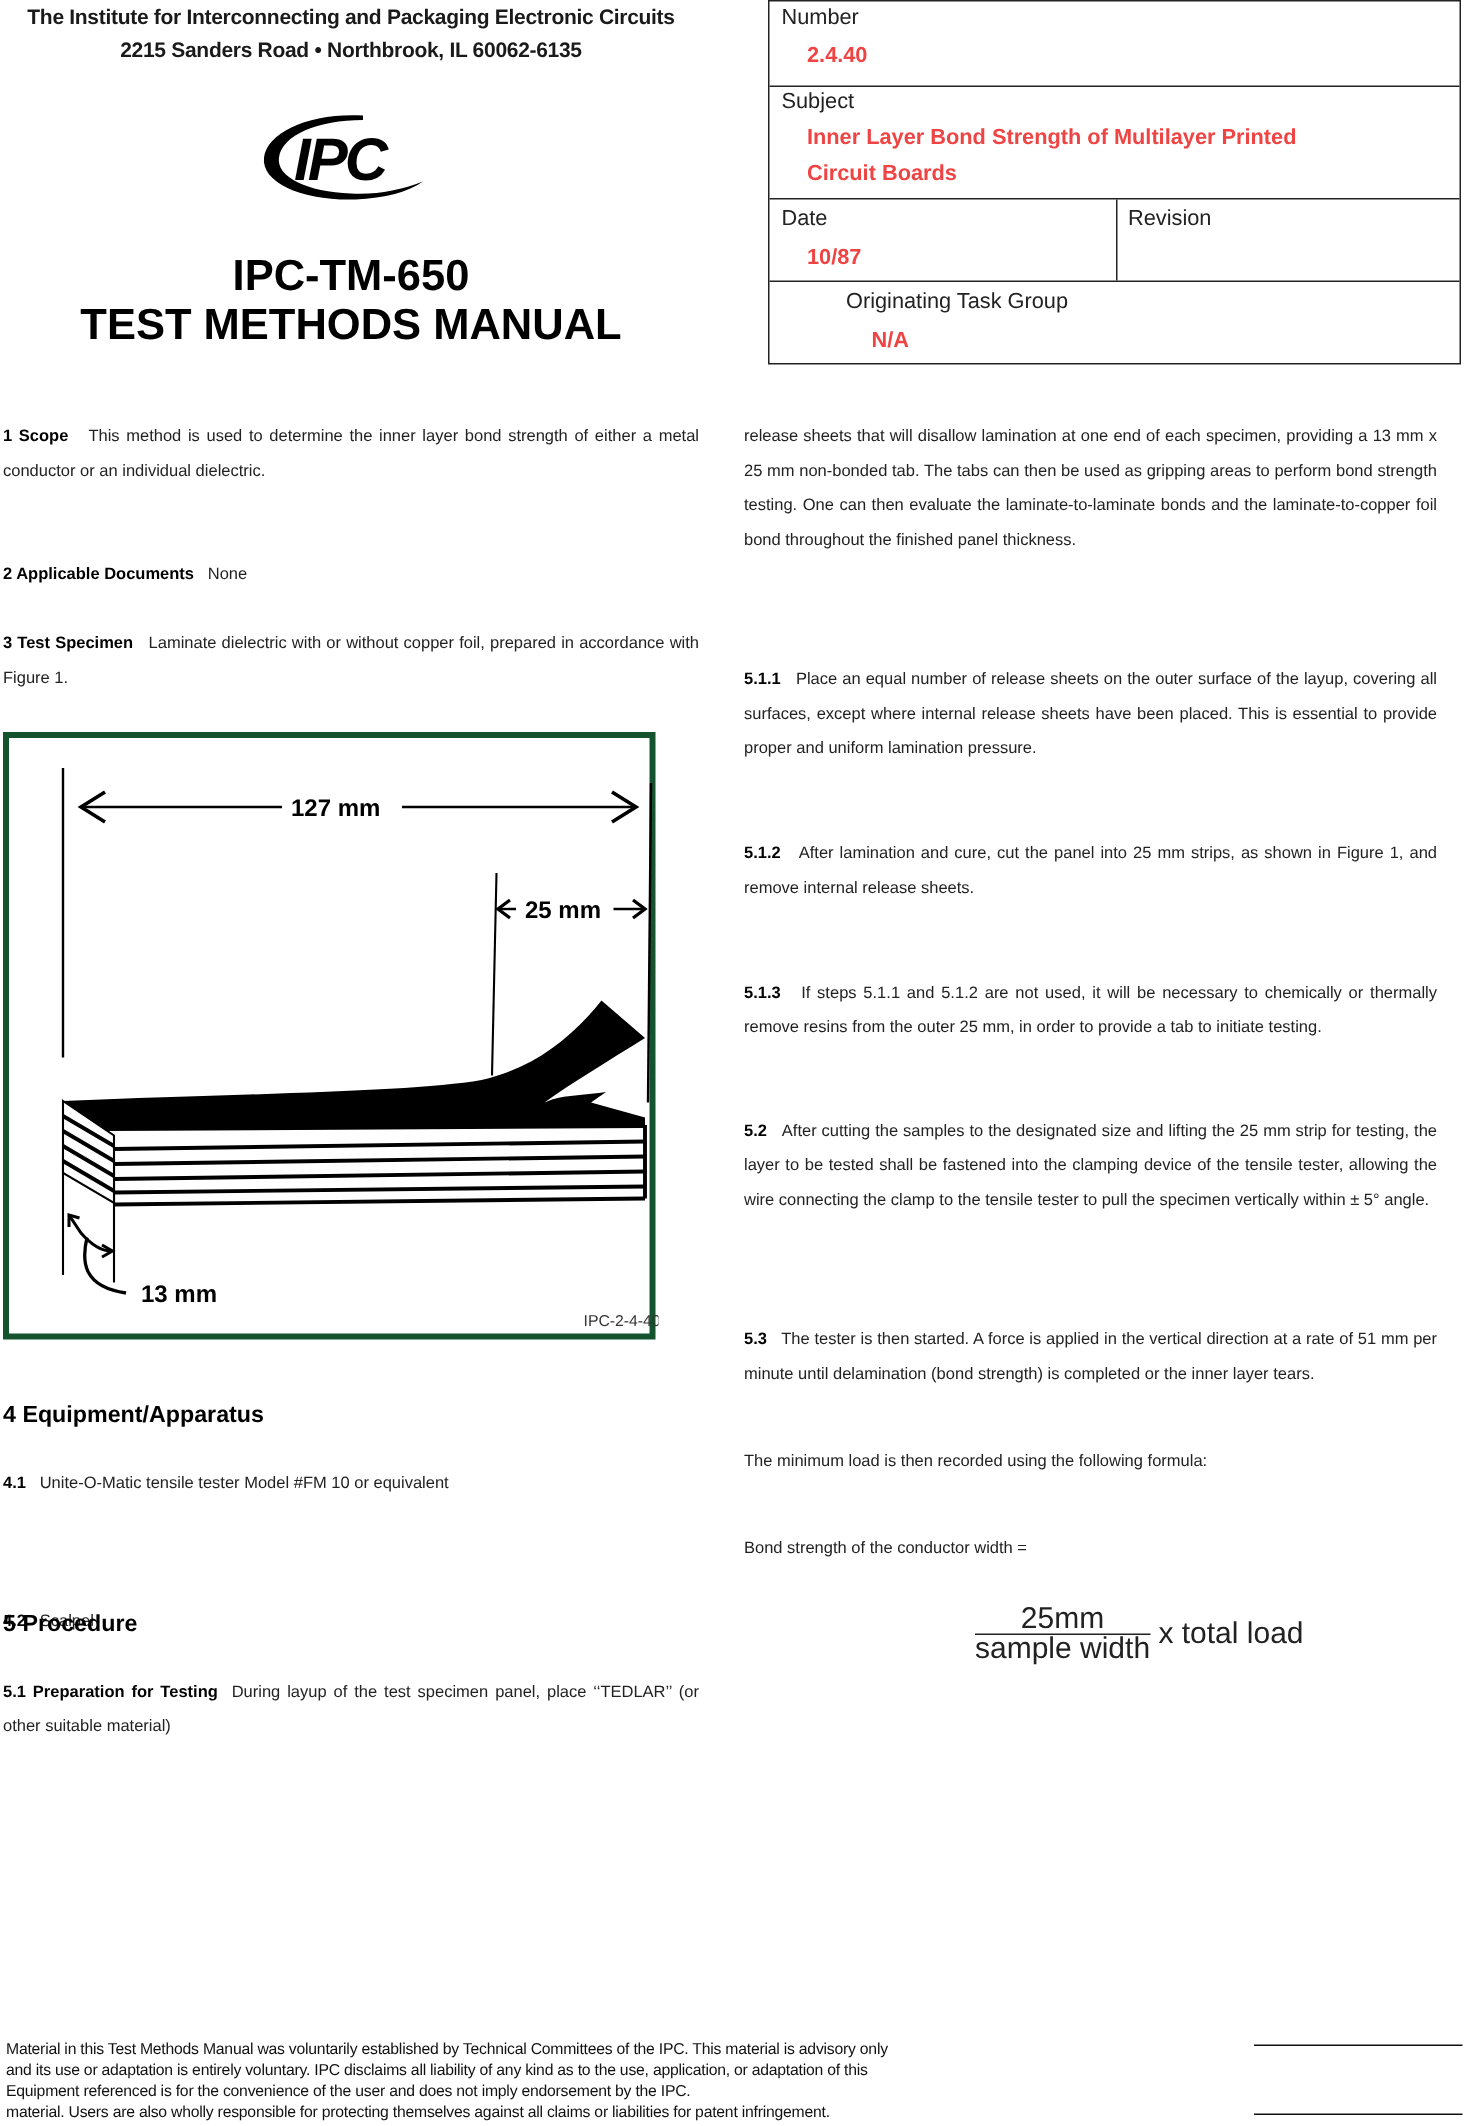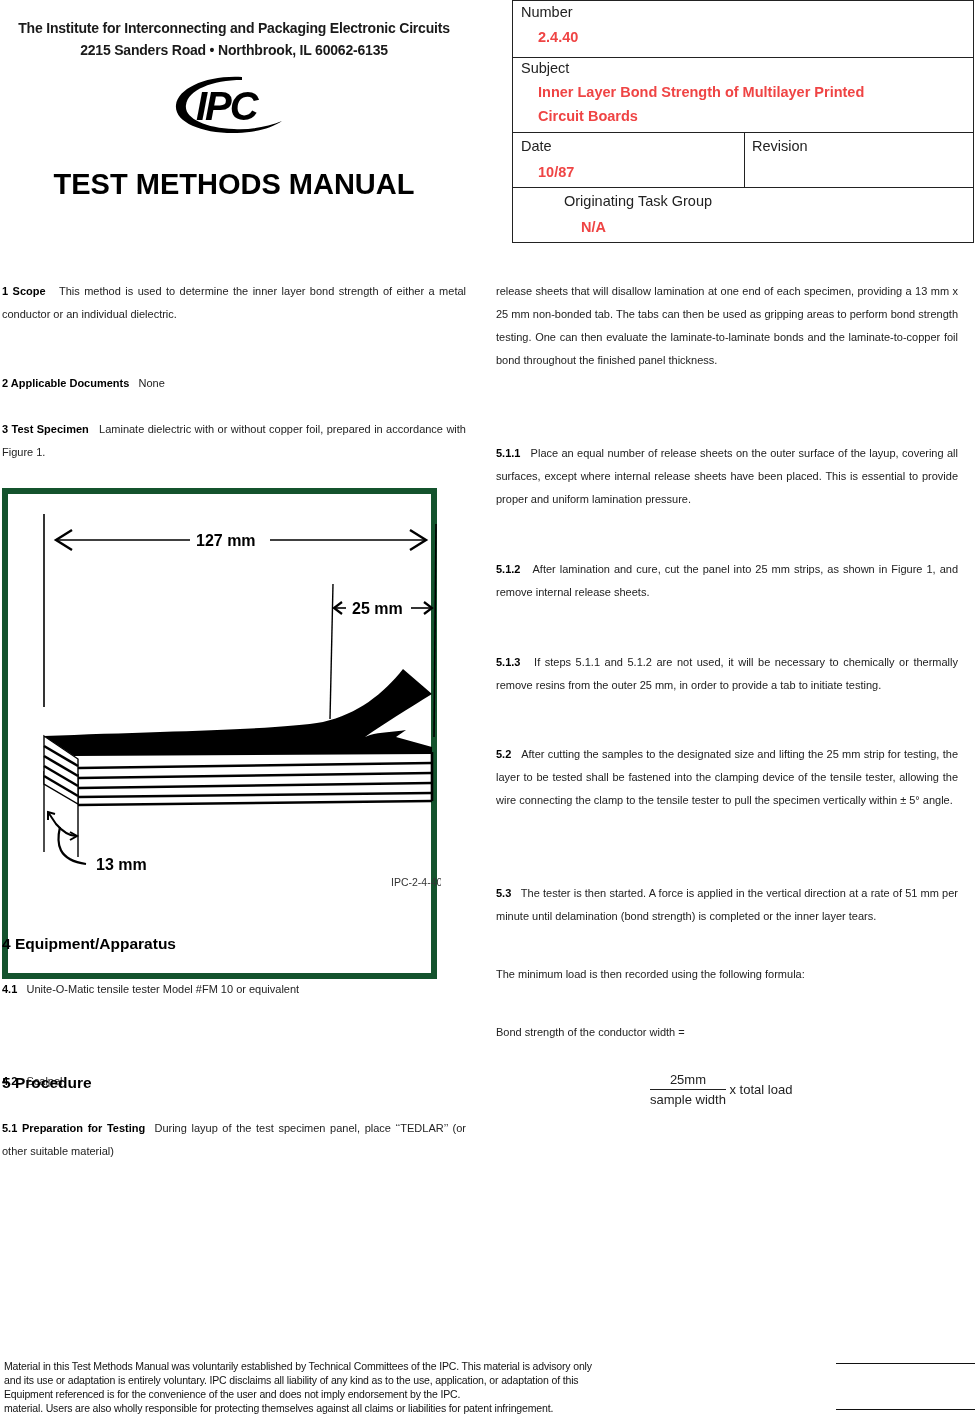--- a/index.html
+++ b/index.html
@@ -1,47 +1,47 @@
 <!DOCTYPE html>
 <html><head>
 <meta charset="utf-8">
 <style>
   html, body { margin: 0; padding: 0; background: #ffffff; }
   body { width: 976px; height: 1417px; position: relative; overflow: hidden; color: #1a1a1a;
          font-family: "Liberation Sans", sans-serif; }
   .abs { position: absolute; }
 
   
-  .inst { left: 0; top: 17px; width: 468px; text-align: center; font-weight: bold; font-size: 14px;
+  .inst { left: 0; top: 0; width: 468px; text-align: center; font-weight: bold; font-size: 14px;
           line-height: 22px; font-family: "Liberation Sans", sans-serif; letter-spacing: -0.2px; }
   .logo { left: 172px; top: 74px; width: 115px; height: 62px; }
   .manual-title { left: 0; top: 168px; width: 468px; text-align: center; font-weight: bold;
                   font-size: 29px; line-height: 33px; color: #000; }
 
   
   .infobox { left: 512px; top: 0; width: 462px; height: 243px; border: 1px solid #222; box-sizing: border-box; padding-left: 20px; }
   .infobox .row { position: absolute; left: 0; right: 0; border-bottom: 1px solid #222; box-sizing: border-box; }
   .infobox .lbl { position: absolute; left: 8px; font-size: 14.5px; color: #222; }
   .infobox .val { position: absolute; left: 25px; font-size: 14.5px; font-weight: bold; color: #ef4444; line-height: 24px; }
   .infobox .vdiv { position: absolute; top: 0; bottom: 0; left: 231px; border-left: 1px solid #222; }
 
   
   .p { font-size: 11px; line-height: 23px; color: #222; text-align: justify; }
   .p b { color: #000; }
   .col-l { left: 2px; width: 464px; }
   .col-r { left: 496px; width: 462px; }
   .h { font-size: 15.5px; font-weight: bold; color: #000; line-height: 23px; }
 
   
-  .figure { left: 2px; top: 488px; width: 435px; height: 491px; border: 6px solid #14532d; box-sizing: border-box; }
+  .figure { left: 2px; top: 488px; width: 435px; height: 405px; border: 4px solid #14532d; box-sizing: border-box; }
   .fig-lbl { font-weight: bold; font-size: 16px; fill: #000; font-family: "Liberation Sans", sans-serif; }
   .fig-id { font-size: 10.5px; fill: #333; font-family: "Liberation Sans", sans-serif; }
 
   
-  .formula { left: 650px; top: 1070px; font-size: 13px; color: #222; }
+  .formula { left: 650px; top: 1070px; font-size: 20px; color: #222; }
   .frac { display: inline-block; text-align: center; vertical-align: middle; }
   .frac .num { display: block; border-bottom: 1px solid #222; padding: 0 2px; line-height: 19px; }
   .frac .den { display: block; line-height: 19px; }
 
   
   .disclaimer { left: 4px; top: 1359px; width: 700px; font-size: 10.5px; line-height: 14px;
                 color: #111; font-family: "Liberation Sans", sans-serif; letter-spacing: -0.15px; }
   .fline { left: 836px; width: 139px; border-top: 1px solid #111; height: 0; }
 </style>
 </head>
@@ -51,20 +51,21 @@
   <div>The Institute for Interconnecting and Packaging Electronic Circuits</div>
   <div>2215 Sanders Road • Northbrook, IL 60062-6135</div>
 </div>
 
 <svg class="abs logo" viewBox="0 0 115 62">
   <path d="M70 3 C35 1 6 14 4 31 C2 48 30 60 65 59 C85 58 100 54 110 47 C95 53 78 56 62 55 C33 54 12 44 14 31 C16 16 40 6 70 6 Z" fill="#000"></path>
   <text x="24" y="46" font-family="Liberation Sans, sans-serif" font-size="40" font-weight="bold" font-style="italic" fill="#000" letter-spacing="-2">IPC</text>
 </svg>
 
 <div class="abs manual-title">
+  <div>IPC-TM-650</div>
   <div>TEST METHODS MANUAL</div>
 </div>
 
 <div class="abs infobox">
   <div class="row" style="top:0;height:57px;">
     <span class="lbl" style="top:3px;">Number</span>
     <span class="val" style="top:24px;">2.4.40</span>
   </div>
   <div class="row" style="top:57px;height:75px;">
     <span class="lbl" style="top:2px;">Subject</span>

